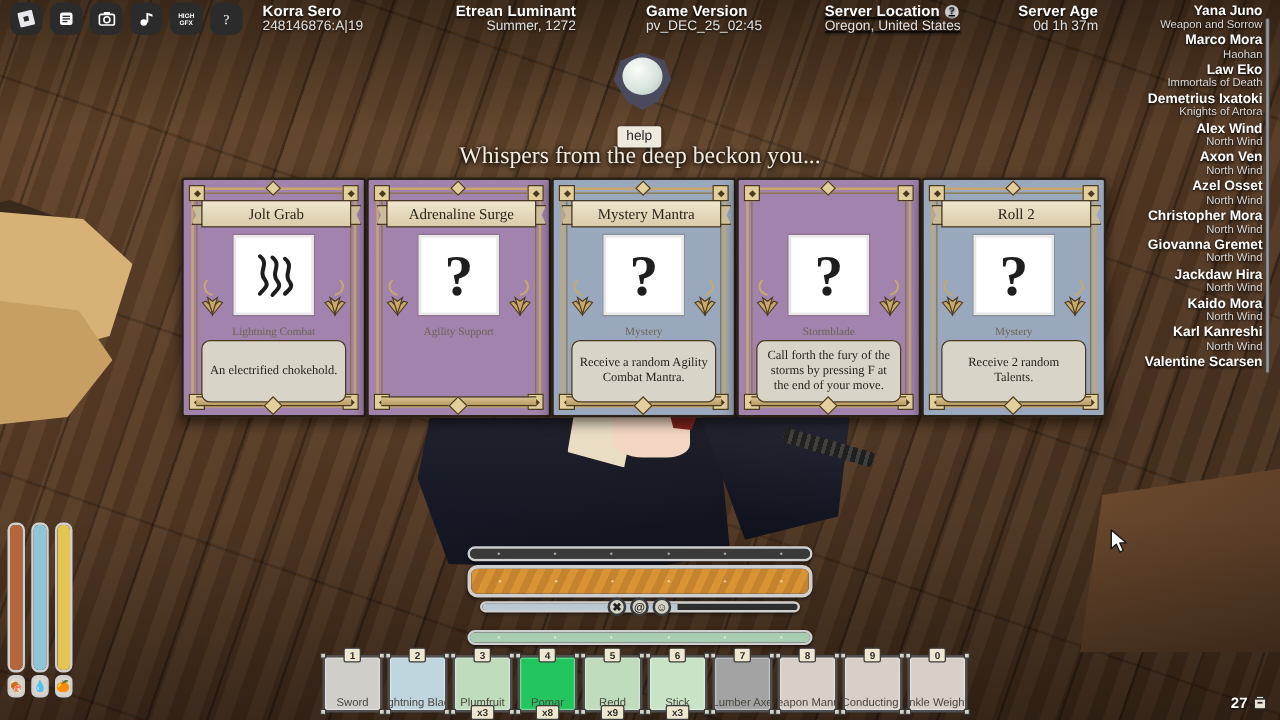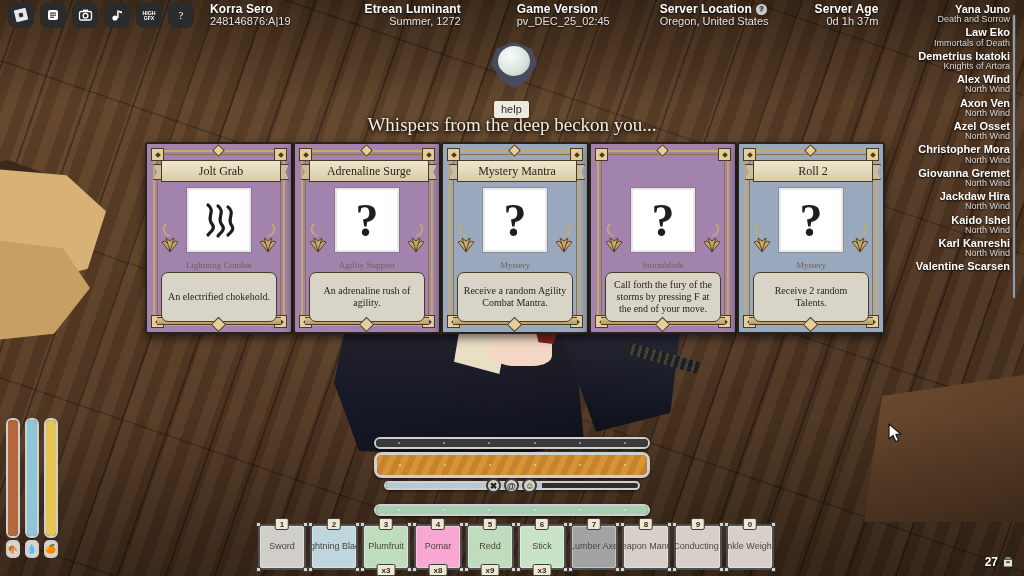--- a/index.html
+++ b/index.html
@@ -100,21 +100,21 @@
     color:#e2e2e2; font-size:11px; text-shadow:0 1px 2px rgba(0,0,0,.9);
   }
   .q-badge {
     width:11px; height:11px; border-radius:50%;
     background:#cfcfcf; color:#2a2a2a; font-size:8px; font-weight:bold;
     display:inline-flex; align-items:center; justify-content:center;
   }
   #grp-user { margin-left:16px; }
   #grp-etrean { margin-left:74px; }
   #grp-version { margin-left:56px; }
-  #grp-location { margin-left:50px; }
+  #grp-location { margin-left:50px;text-decoration:underline; }
   #grp-age { margin-left:46px; }
   
   #playerlist {
     position:absolute; right:8px; top:4px; width:128px; z-index:40;
     text-align:right; padding-right:6px;
   }
   .pl-row { margin-bottom:3px; line-height:1.02; }
   .pl-name {
     color:#fff; font-size:11px; font-weight:bold;
     text-shadow:0 1px 2px rgba(0,0,0,.95);
@@ -275,21 +275,21 @@
     background:#d9d5c8; display:flex; align-items:center; justify-content:center;
     font-size:9px;
   }
   
   #hotbar {
     position:absolute; left:258px; top:524px; display:flex; gap:4px; z-index:22;
   }
   .slot { position:relative; width:48px; height:46px; }
   .slot-body {
     position:absolute; inset:0; border:2px solid #4f4f4f; border-radius:3px;
-    display:flex; align-items:center; justify-content:center; padding:0 2px;
+    display:flex; align-items:flex-end; justify-content:center; padding:0 2px;
     box-shadow:inset 0 0 0 1px rgba(255,255,255,.35);
     overflow:hidden;
   }
   .slot-label {
     font-size:9px; color:#4a463e; text-align:center; line-height:1.08;
     white-space:nowrap;
   }
   .slot-num, .slot-qty {
     position:absolute; left:50%; transform:translateX(-50%);
     background:#efe7cf; border:1px solid #3b3b3b; border-radius:2px;
@@ -406,21 +406,25 @@
   <div class="hdr-group" id="grp-age">
     <div class="hdr-title">Server Age</div>
     <div class="hdr-sub">0d 1h 37m</div>
   </div>
 </div>
 
 <div id="playerlist">
   <div id="pl-rows">
       <div class="pl-row">
         <div class="pl-name">Yana Juno</div>
-        <div class="pl-guild">Death and Sorrow</div>
+        <div class="pl-guild">Weapon and Sorrow</div>
+      </div>
+      <div class="pl-row">
+        <div class="pl-name">Marco Mora</div>
+        <div class="pl-guild">Haohan</div>
       </div>
       <div class="pl-row">
         <div class="pl-name">Law Eko</div>
         <div class="pl-guild">Immortals of Death</div>
       </div>
       <div class="pl-row">
         <div class="pl-name">Demetrius Ixatoki</div>
         <div class="pl-guild">Knights of Artora</div>
       </div>
       <div class="pl-row">
@@ -441,21 +445,21 @@
       </div>
       <div class="pl-row">
         <div class="pl-name">Giovanna Gremet</div>
         <div class="pl-guild">North Wind</div>
       </div>
       <div class="pl-row">
         <div class="pl-name">Jackdaw Hira</div>
         <div class="pl-guild">North Wind</div>
       </div>
       <div class="pl-row">
-        <div class="pl-name">Kaido Ishel</div>
+        <div class="pl-name">Kaido Mora</div>
         <div class="pl-guild">North Wind</div>
       </div>
       <div class="pl-row">
         <div class="pl-name">Karl Kanreshi</div>
         <div class="pl-guild">North Wind</div>
       </div>
       <div class="pl-row">
         <div class="pl-name">Valentine Scarsen</div>
       </div>
     </div>
@@ -548,23 +552,20 @@
         <div class="banner-end be-l"></div>
         <div class="banner-end be-r"></div>
         <div class="banner-body">
           <div class="card-title">Adrenaline Surge</div>
         </div>
       </div>
       <div class="icon-box">
         <div class="icon-q">?</div>
       </div>
       <div class="card-cat">Agility Support</div>
-      <div class="desc-box">
-        <div class="desc-text">An adrenaline rush of agility.</div>
-      </div>
       <div class="bottom-bar"></div>
       <div class="bottom-diamond"></div>
     </div>
     <div class="card" style="left: 296px;">
       <div class="card-bg" style="background:#9aa8bd"></div>
       <div class="card-inner"></div>
       <div class="card-inner2"></div>
       <div class="top-diamond"></div>
       <div class="corner c-tl"></div>
       <div class="corner c-tr"></div>
@@ -773,21 +774,21 @@
         <div class="slot-label">Plumfruit</div>
       </div>
       <div class="slot-nub n-tl"></div>
       <div class="slot-nub n-tr"></div>
       <div class="slot-nub n-bl"></div>
       <div class="slot-nub n-br"></div>
       <div class="slot-num">3</div>
       <div class="slot-qty">x3</div>
     </div>
     <div class="slot">
-      <div class="slot-body" style="background:#f9a8d4">
+      <div class="slot-body" style="background:#22c55e">
         <div class="slot-label">Pomar</div>
       </div>
       <div class="slot-nub n-tl"></div>
       <div class="slot-nub n-tr"></div>
       <div class="slot-nub n-bl"></div>
       <div class="slot-nub n-br"></div>
       <div class="slot-num">4</div>
       <div class="slot-qty">x8</div>
     </div>
     <div class="slot">

